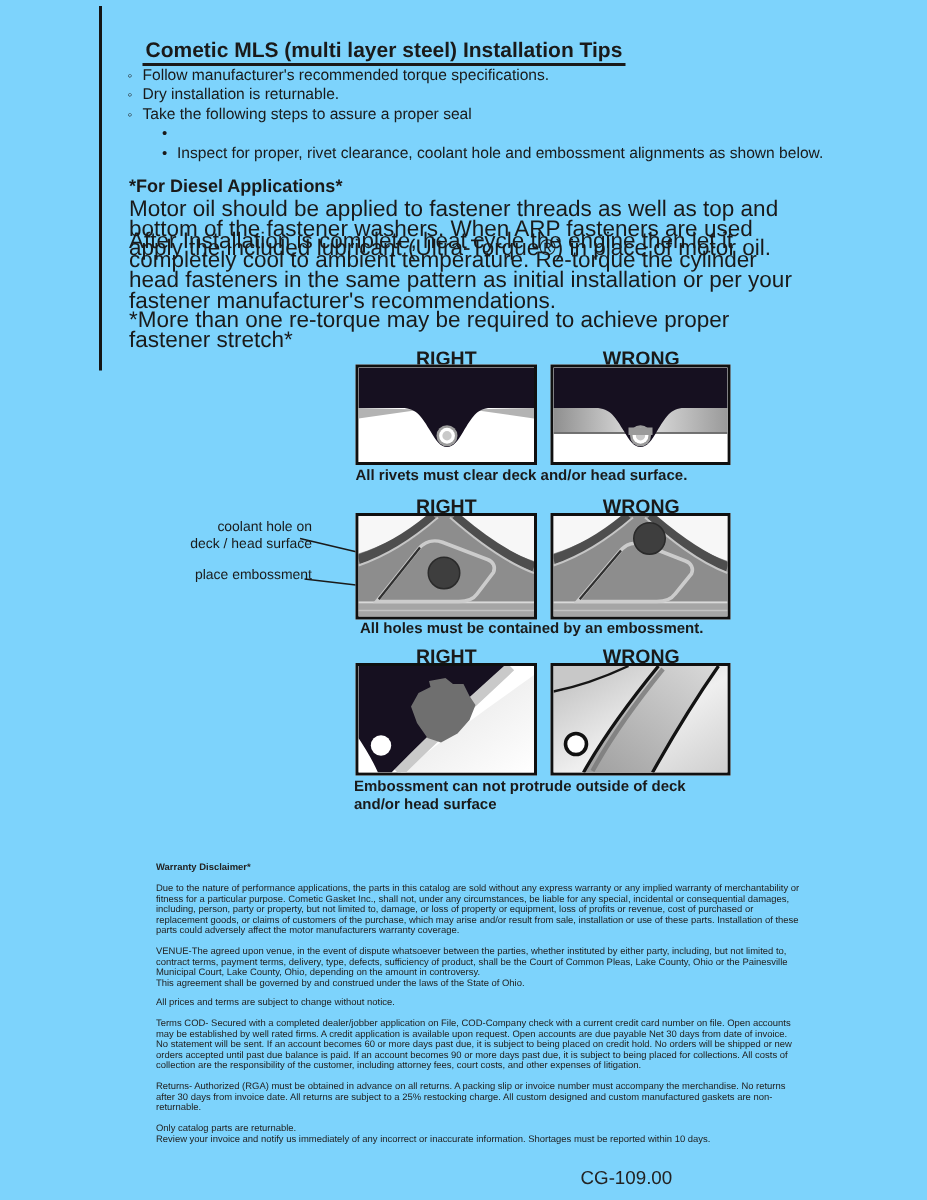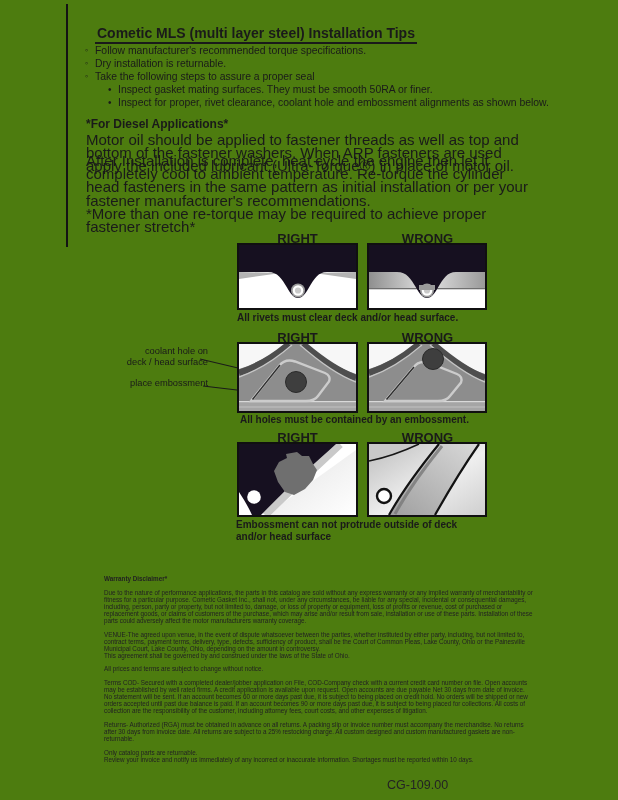--- a/index.html
+++ b/index.html
@@ -1,16 +1,16 @@
 <!DOCTYPE html>
 <html><head>
 <meta charset="utf-8">
 <style>
   html,body{margin:0;padding:0;background:#fff;}
-  #page{position:relative;width:618px;height:800px;background:#4d7c0f;
+  #page{position:relative;width:618px;height:800px;background:#7dd3fc;
         font-family:"Liberation Sans",sans-serif;color:#1a1a1a;overflow:hidden;}
   .vline{position:absolute;left:66px;top:4px;width:2px;height:243px;background:#141414;}
   .title{position:absolute;left:95px;top:25px;font-size:14px;font-weight:bold;
          border-bottom:2px solid #1a1a1a;padding:0 2px 1px 2px;display:inline-block;}
   .bullets{position:absolute;left:85px;top:44px;width:470px;font-size:10.4px;line-height:13px;}
   .brow{display:flex;}
   .bmark{width:10px;flex:0 0 10px;font-size:9px;}
   .sub .bmark{font-size:10px;}
   .sub{margin-left:23px;}
   .dheading{position:absolute;left:86px;top:117px;font-size:12px;font-weight:bold;}
@@ -47,21 +47,20 @@
     <div class="brow">
       <span class="bmark">◦</span>
       <span>Dry installation is returnable.</span>
     </div>
     <div class="brow">
       <span class="bmark">◦</span>
       <span>Take the following steps to assure a proper seal</span>
     </div>
     <div class="brow sub">
       <span class="bmark">•</span>
-      <span>Inspect gasket mating surfaces.  They must be smooth 50RA or finer.</span>
     </div>
     <div class="brow sub">
       <span class="bmark">•</span>
       <span>Inspect for proper, rivet clearance, coolant hole and embossment alignments as shown below.</span>
     </div>
   </div>
 
   <div class="dheading">*For Diesel Applications*</div>
   <div class="para p1">Motor oil should be applied to fastener threads as well as top and bottom of the fastener washers. When ARP fasteners are used apply the included lubricant (Ultra-Torque®) in place of motor oil.</div>
   <div class="para p2">After Installation is complete, heat cycle the engine then let it completely cool to ambient temperature. Re-torque the cylinder head fasteners in the same pattern as initial installation or per your fastener manufacturer's recommendations.</div>

